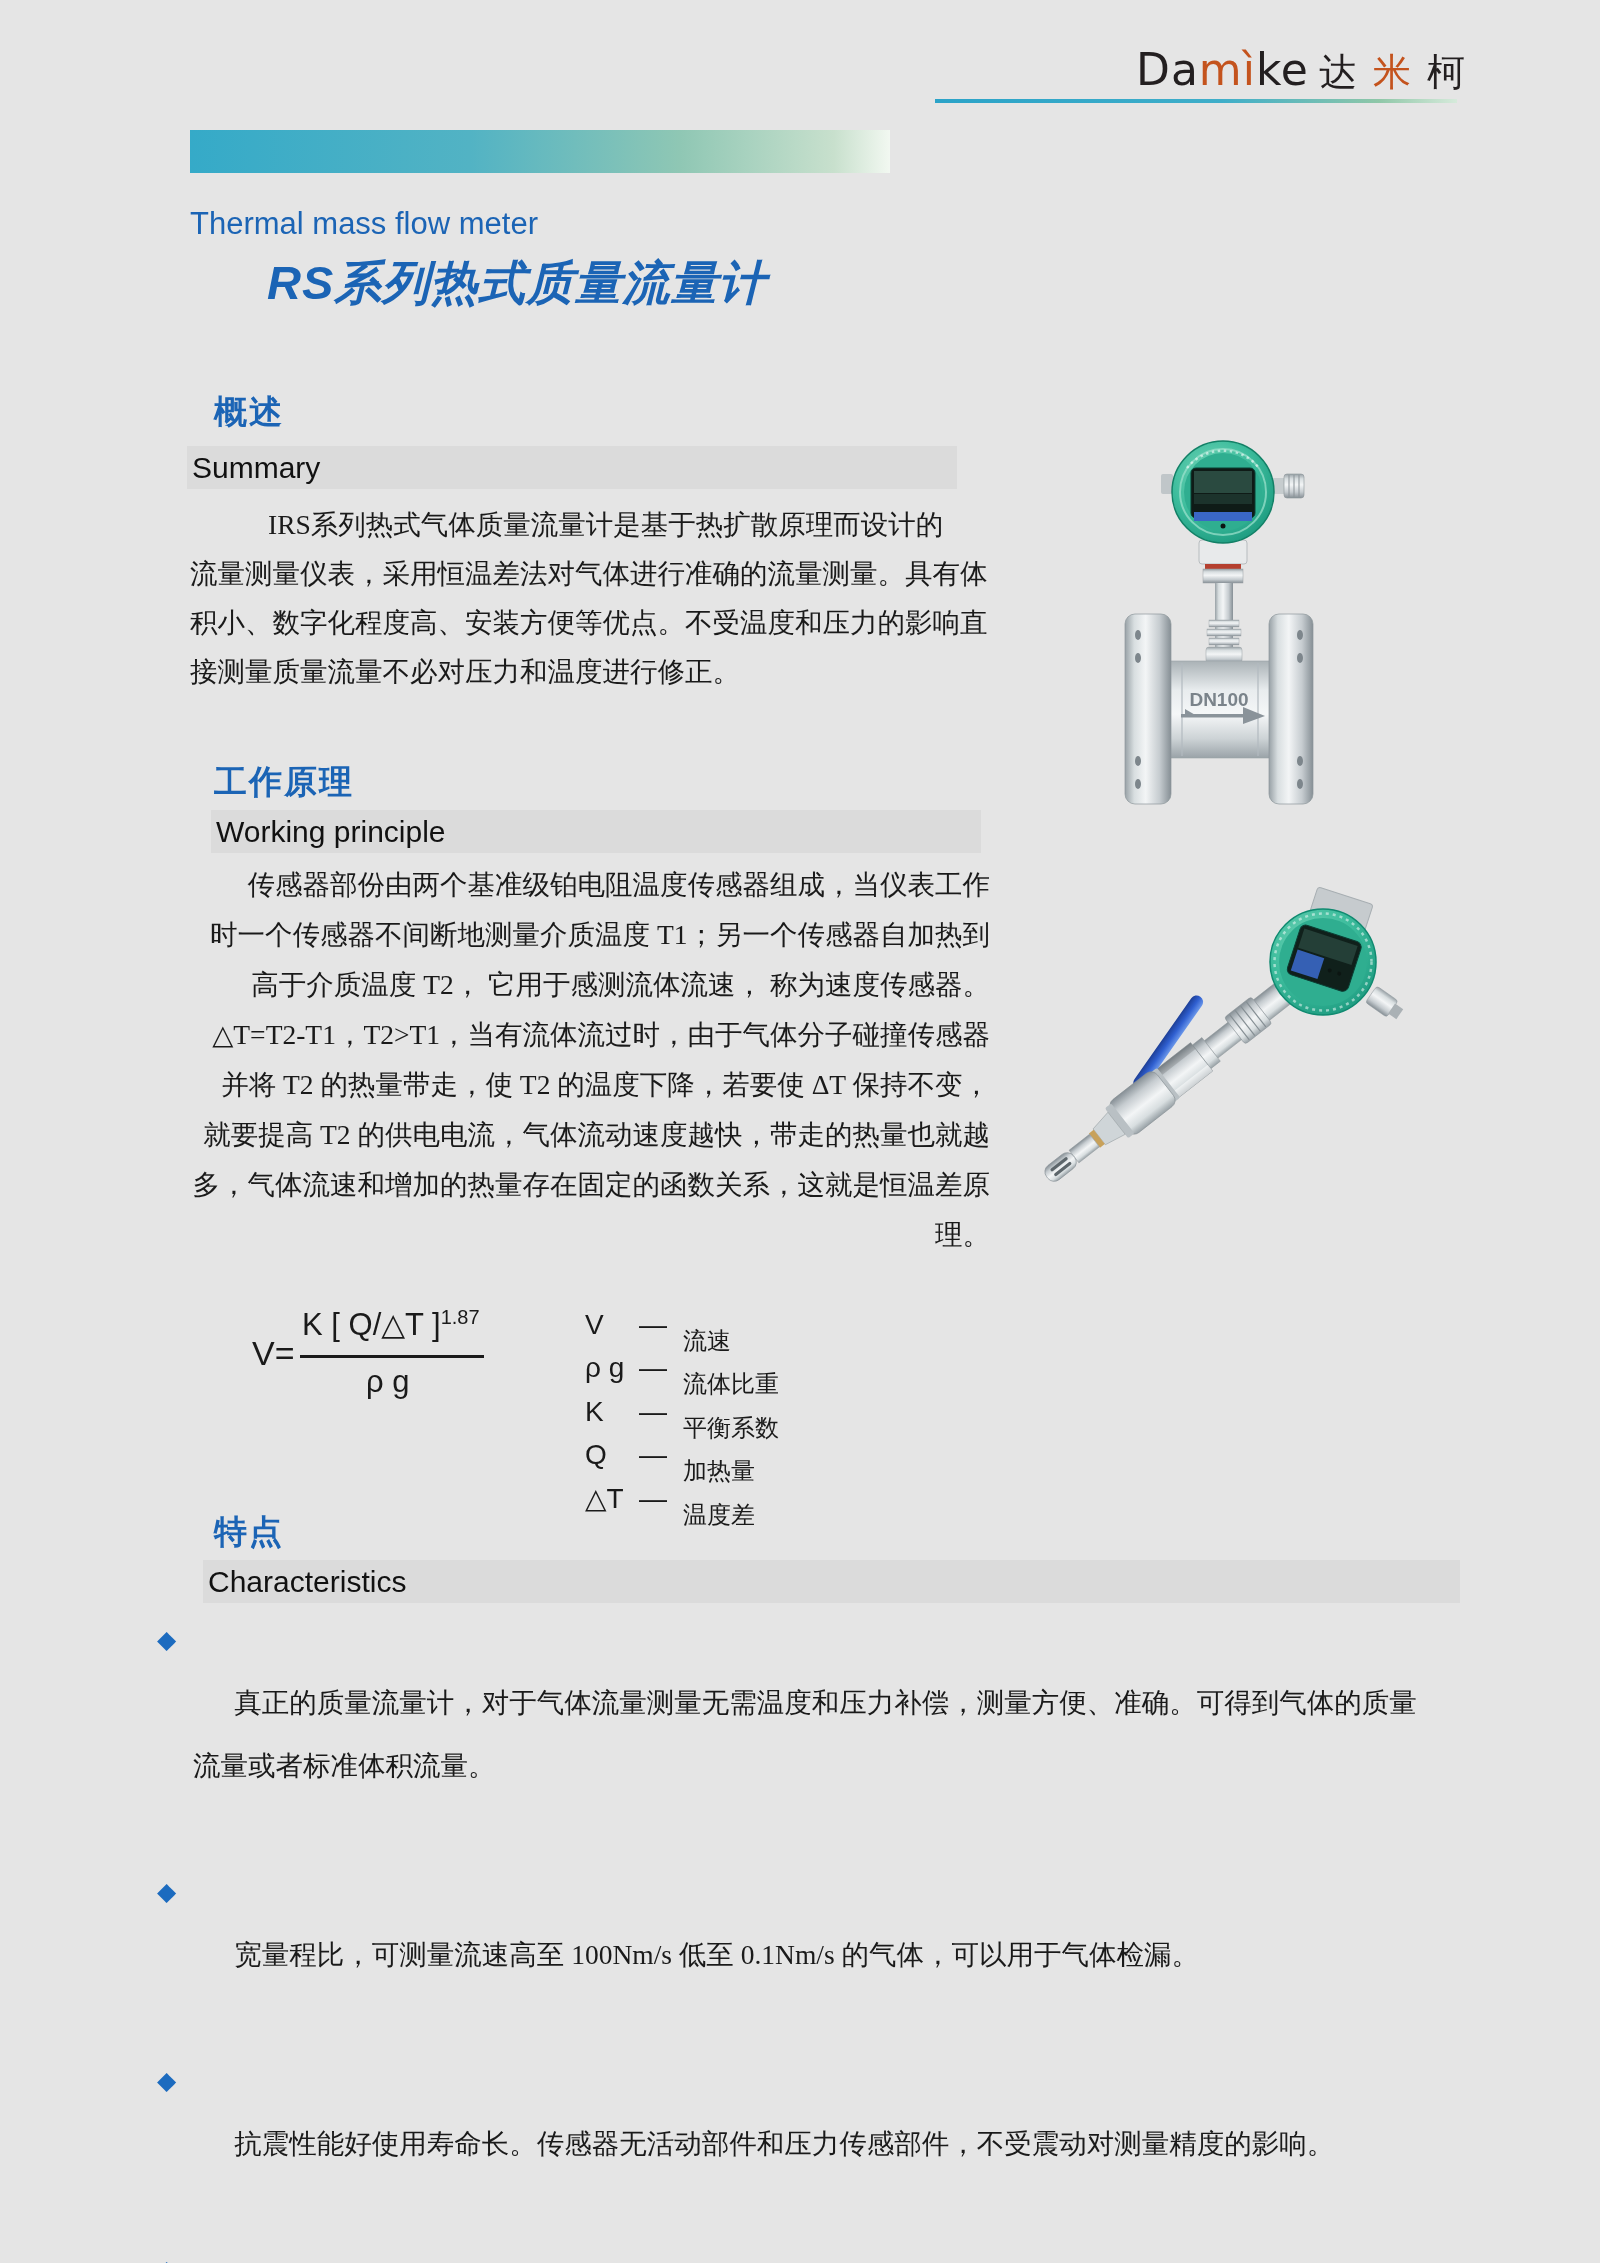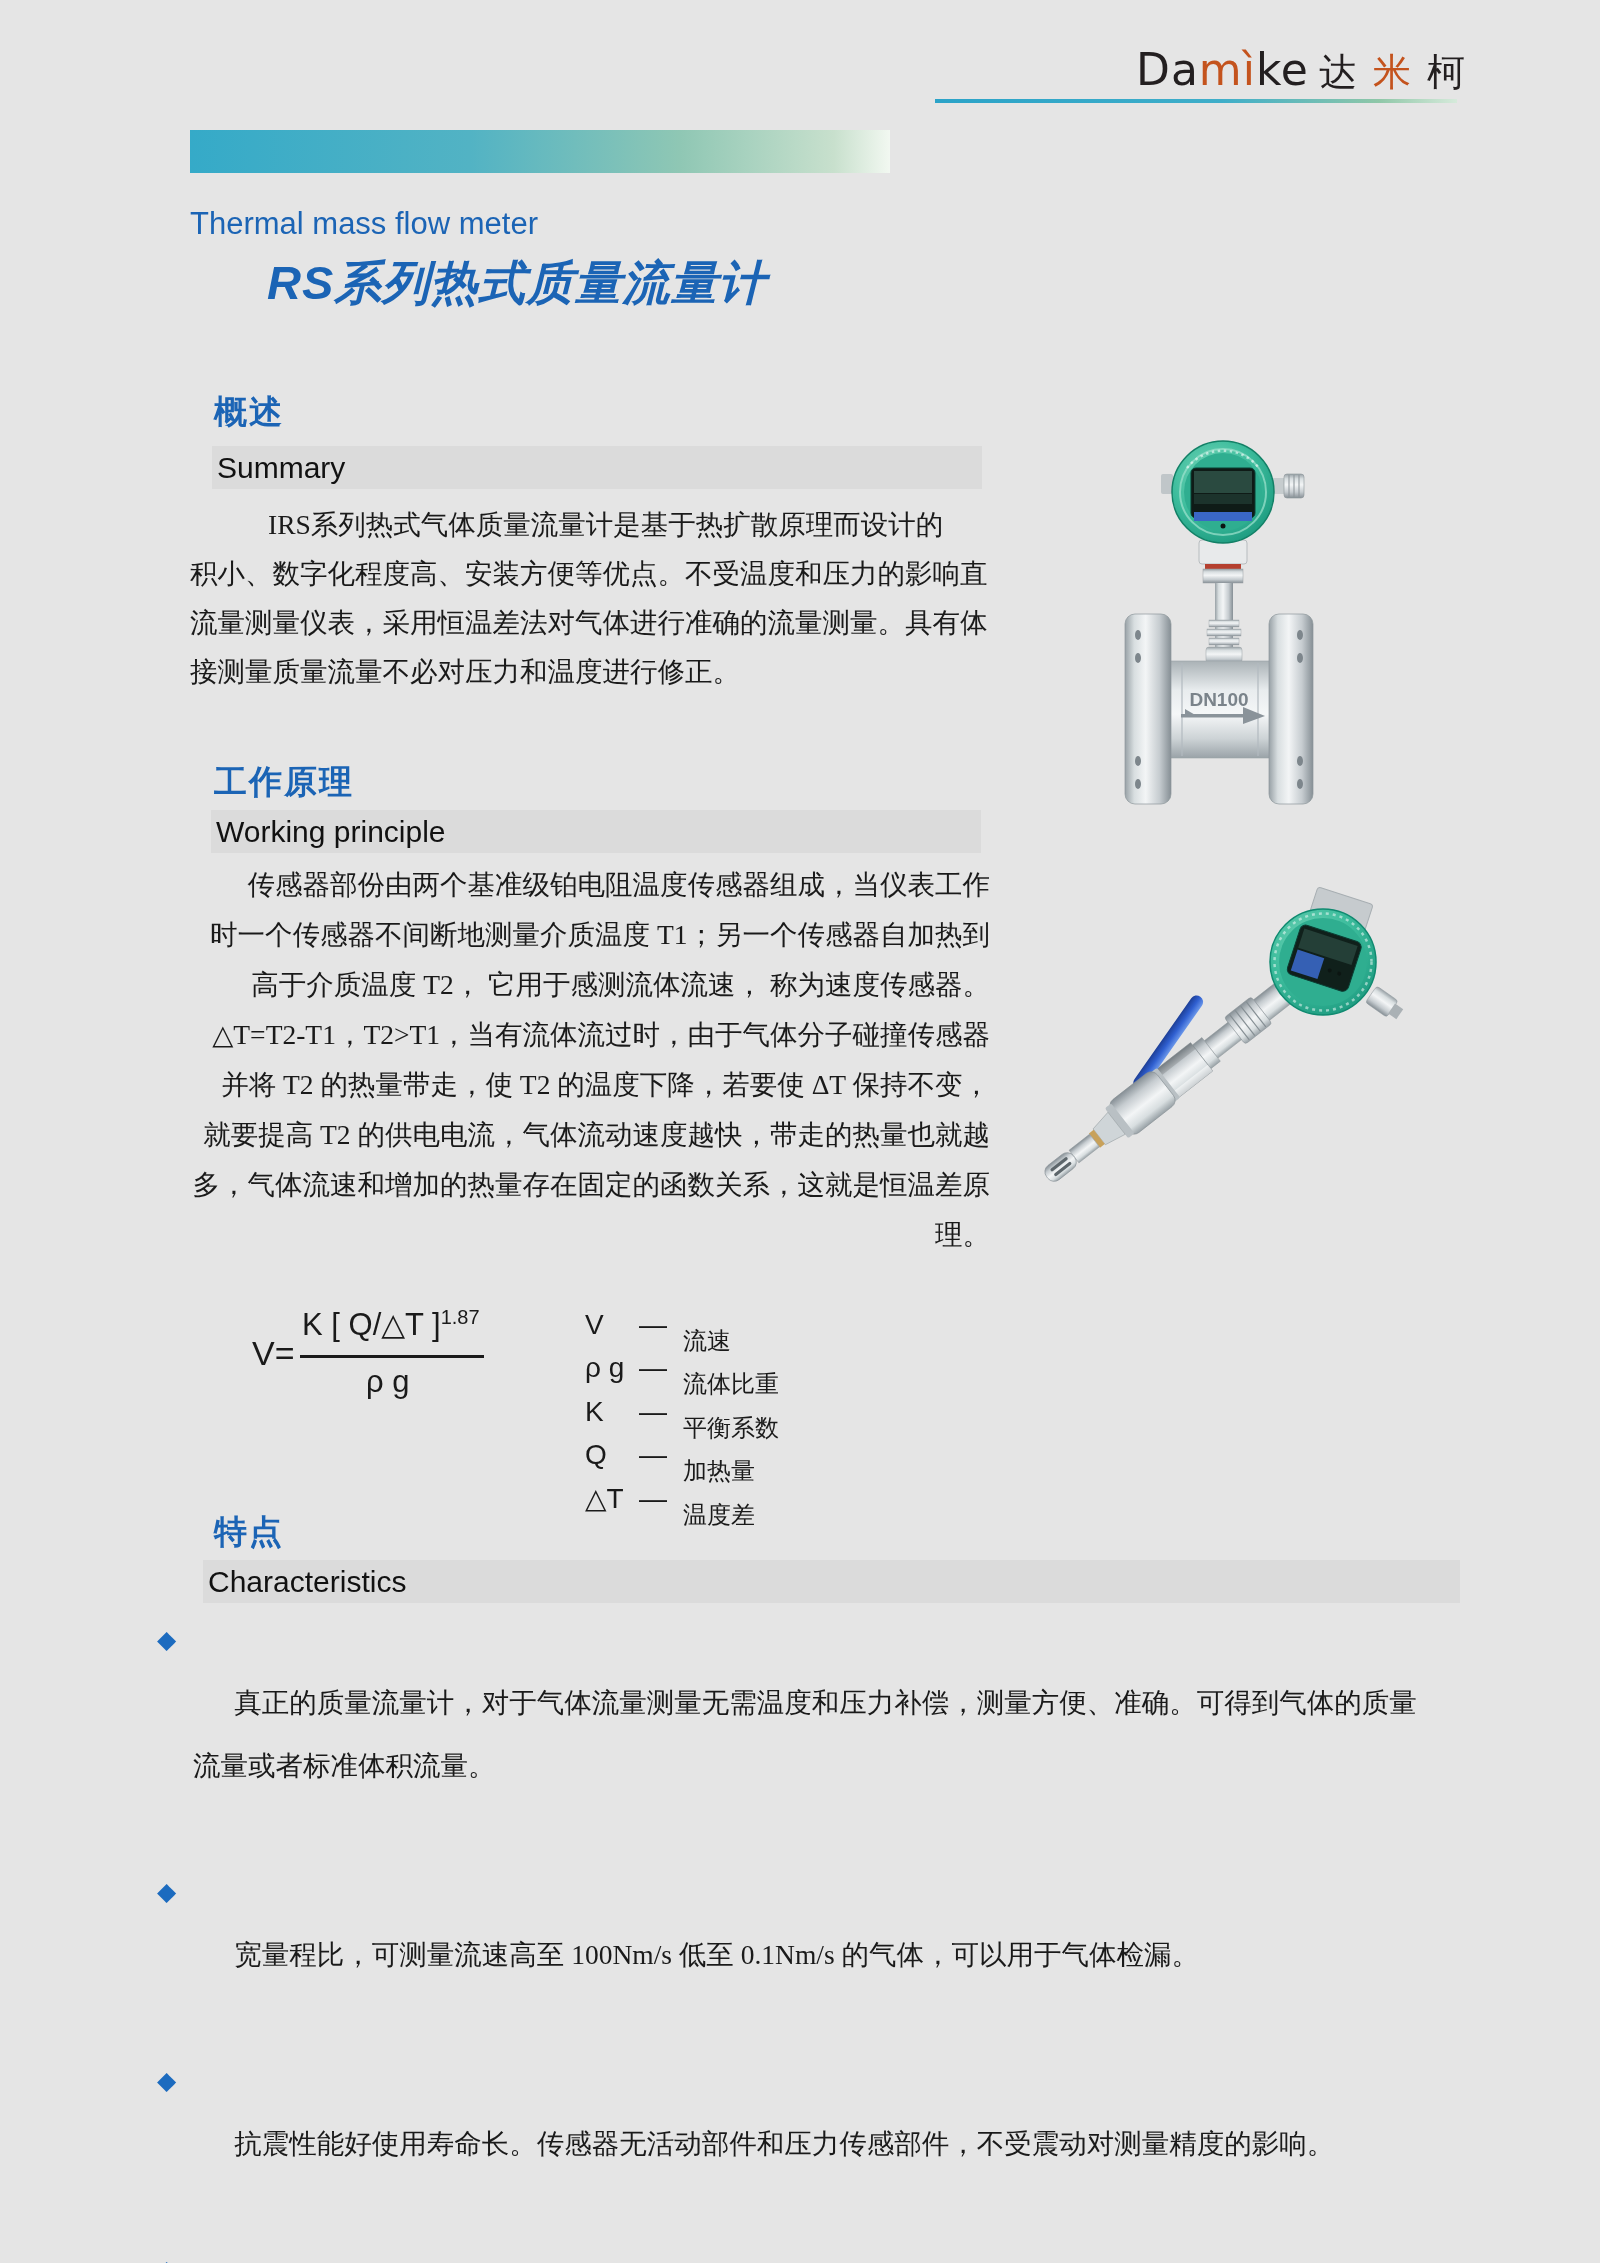--- a/index.html
+++ b/index.html
@@ -19,21 +19,21 @@
         background:linear-gradient(90deg,#35AAC8 0%,#52B3C4 40%,#8FC7B4 70%,#C8E0CD 92%,#F2F8F1 100%);}
 
   .subtitle-en{left:190px;top:206px;font-size:31px;color:#1B64B5;}
   .doc-title{left:267px;top:252px;font-size:47px;font-weight:700;color:#1B64B5;letter-spacing:1px;font-style:italic;}
 
   
   .sec-zh{font-size:33px;font-weight:700;color:#1B64B5;letter-spacing:2px;margin-left:12px;}
   .sec-bar{width:770px;height:43px;background:#DBDBDB;font-size:30px;color:#111111;
         line-height:43px;padding-left:5px;box-sizing:border-box;}
   #sum-zh{left:202px;top:390px;}
-  #sum-bar{left:212px;top:446px;}
+  #sum-bar{left:187px;top:446px;}
   #wp-zh{left:202px;top:760px;}
   #wp-bar{left:211px;top:810px;}
   #ch-zh{left:202px;top:1510px;}
   #ch-bar{left:203px;top:1560px;width:1257px;}
 
   
   .para{font-family:"Liberation Serif","DejaVu Serif",serif;font-size:27.5px;color:#1a1a1a;}
   #sum-para{left:190px;top:500px;width:800px;line-height:49px;}
   #wp-para{left:190px;top:860px;width:800px;line-height:50px;text-align:right;}
   .pline{display:block;white-space:nowrap;}
@@ -75,22 +75,22 @@
 
   <div class="abs accent-bar"></div>
 
   <div class="abs subtitle-en">Thermal mass flow meter</div>
   <div class="abs doc-title">RS系列热式质量流量计</div>
 
   <div class="abs sec-zh" id="sum-zh">概述</div>
   <div class="abs sec-bar" id="sum-bar">Summary</div>
   <div class="abs para" id="sum-para">
     <span class="pline indent3">IRS系列热式气体质量流量计是基于热扩散原理而设计的</span>
+    <span class="pline">流量测量仪表，采用恒温差法对气体进行准确的流量测量。具有体</span>
     <span class="pline">积小、数字化程度高、安装方便等优点。不受温度和压力的影响直</span>
-    <span class="pline">流量测量仪表，采用恒温差法对气体进行准确的流量测量。具有体</span>
     <span class="pline">接测量质量流量不必对压力和温度进行修正。</span>
   </div>
 
   <div class="abs sec-zh" id="wp-zh">工作原理</div>
   <div class="abs sec-bar" id="wp-bar">Working principle</div>
   <div class="abs para" id="wp-para">
     <span class="pline indent2">传感器部份由两个基准级铂电阻温度传感器组成，当仪表工作</span>
     <span class="pline">时一个传感器不间断地测量介质温度 T1；另一个传感器自加热到</span>
     <span class="pline">高于介质温度 T2，  它用于感测流体流速， 称为速度传感器。</span>
     <span class="pline">△T=T2-T1，T2&gt;T1，当有流体流过时，由于气体分子碰撞传感器</span>

